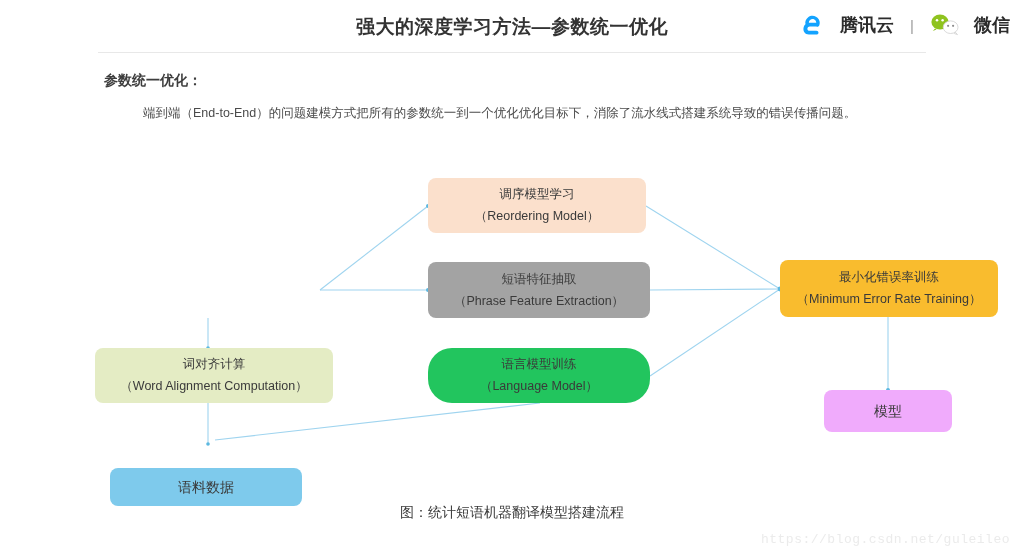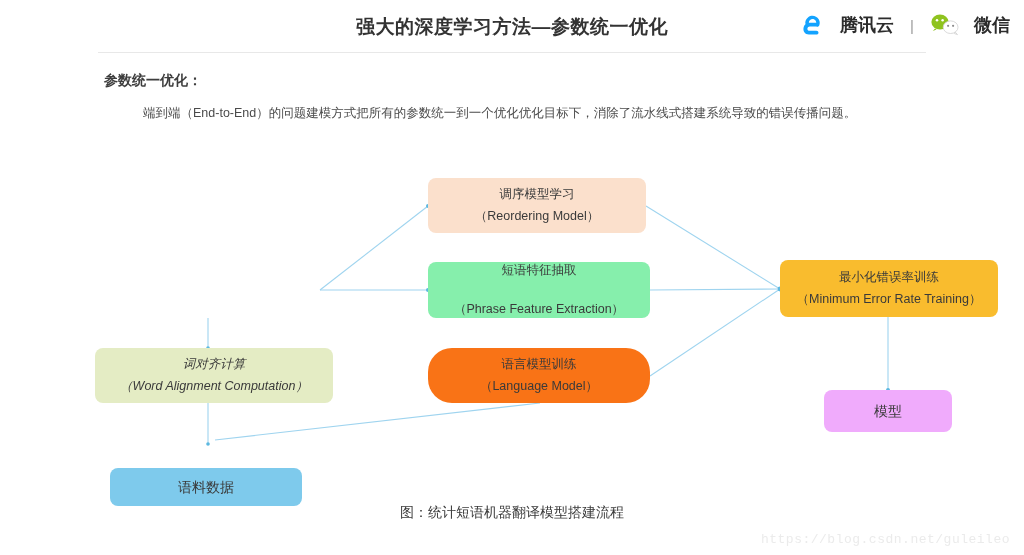--- a/index.html
+++ b/index.html
@@ -114,21 +114,21 @@
     color: #3a3a3a;
     margin-top: 5px;
   }
   .node.single .cn { font-size: 14px; }
 
   
   #node-reordering        { left: 428px; top: 28px;  width: 218px; height: 55px; }
   #node-phrase-extraction { left: 98px;  top: 112px; width: 222px; height: 56px; }
   #node-phrase-feature    { left: 428px; top: 112px; width: 222px; height: 56px; }
   #node-mert              { left: 780px; top: 110px; width: 218px; height: 57px; }
-  #node-word-alignment    { left: 95px;  top: 198px; width: 238px; height: 55px; font-style: italic; }
+  #node-word-alignment    { left: 95px;  top: 198px; width: 238px; height: 55px; }
   #node-language-model    { left: 428px; top: 198px; width: 222px; height: 55px; }
   #node-model             { left: 824px; top: 240px; width: 128px; height: 42px; }
   #node-corpus            { left: 110px; top: 294px; width: 192px; height: 38px; margin-top: 24px; }
 
   
   #figure-caption {
     position: absolute;
     left: 0; top: 504px;
     width: 1024px;
     text-align: center;
@@ -214,36 +214,36 @@
       <circle cx="888" cy="240" r="2"></circle>
     </g>
   </svg>
 
   <div class="node" id="node-reordering" style="background:#fbe0cc;">
     <div class="cn">调序模型学习</div>
     <div class="en">（Reordering Model）</div>
   </div>
 
 
-  <div class="node" id="node-phrase-feature" style="background:#86efac;justify-content:space-between;">
+  <div class="node" id="node-phrase-feature" style="background:#a3a3a3;">
     <div class="cn">短语特征抽取</div>
     <div class="en">（Phrase Feature Extraction）</div>
   </div>
 
   <div class="node" id="node-mert" style="background:#f9bc2e;">
     <div class="cn">最小化错误率训练</div>
     <div class="en">（Minimum Error Rate Training）</div>
   </div>
 
   <div class="node" id="node-word-alignment" style="background:#e4ecc4;">
     <div class="cn">词对齐计算</div>
     <div class="en">（Word Alignment Computation）</div>
   </div>
 
-  <div class="node" id="node-language-model" style="background:#f97316;border-radius:24px;">
+  <div class="node" id="node-language-model" style="background:#22c55e;border-radius:24px;">
     <div class="cn">语言模型训练</div>
     <div class="en">（Language Model）</div>
   </div>
 
   <div class="node single" id="node-model" style="background:#f0abfc;">
     <div class="cn">模型</div>
   </div>
 
   <div class="node single" id="node-corpus" style="background:#7ecaec;">
     <div class="cn">语料数据</div>

